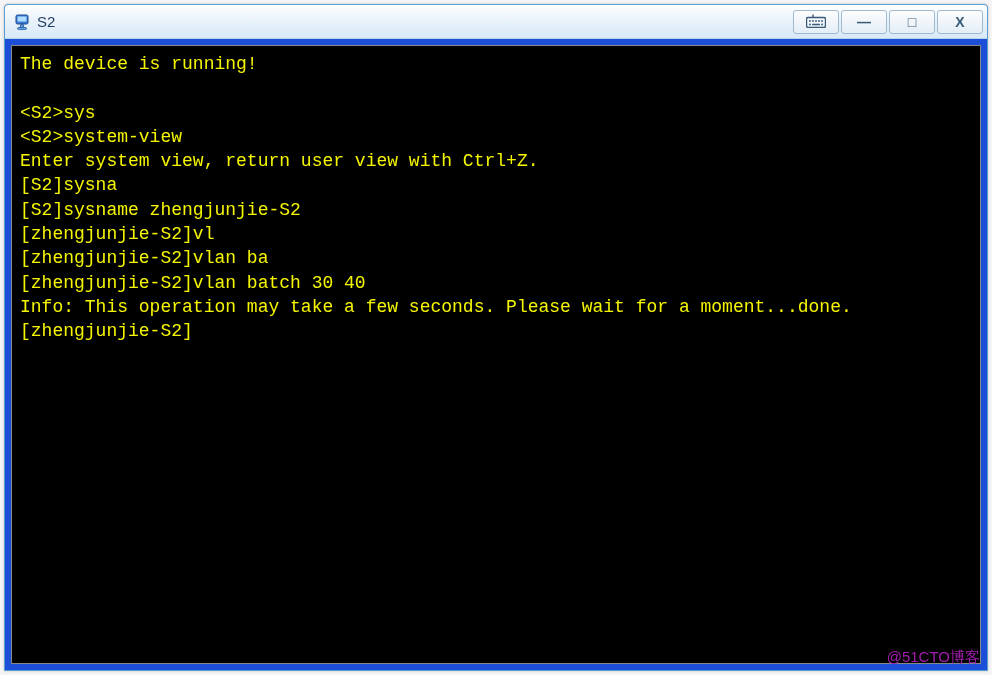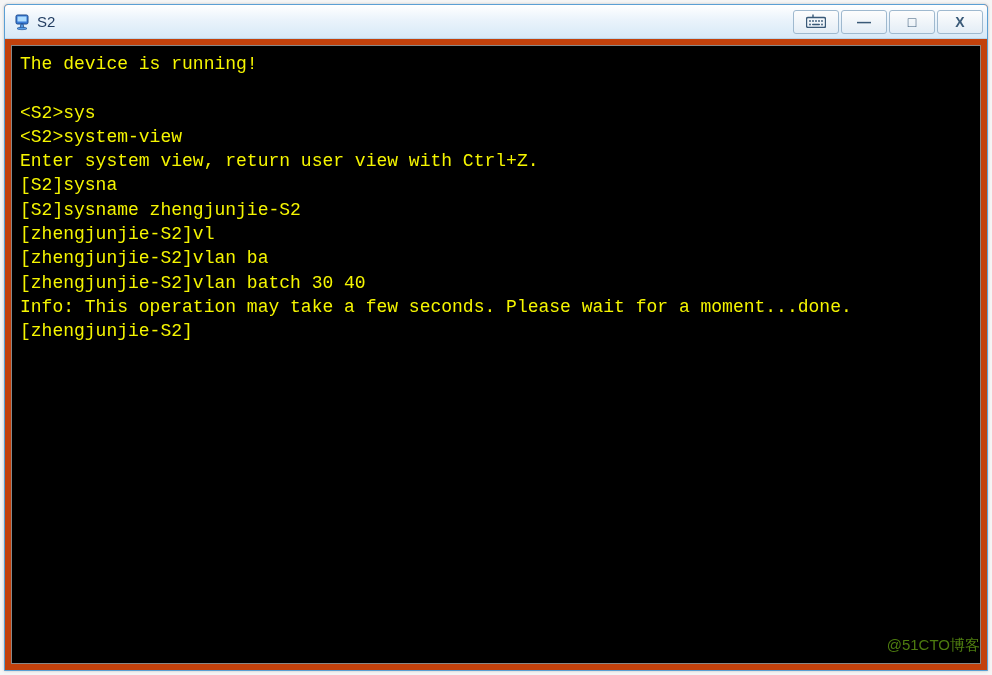--- a/index.html
+++ b/index.html
@@ -9,21 +9,21 @@
       padding: 4px;
       width: 992px;
       height: 675px;
       position: relative;
     }
     .window {
       width: 100%;
       height: 100%;
       border: 1px solid #5a9fd4;
       border-radius: 4px 4px 0 0;
-      background: #c2410c;
+      background: #1d4ed8;
       display: flex;
       flex-direction: column;
       box-shadow: 0 0 3px rgba(0,0,0,0.2);
       overflow: hidden;
     }
     .titlebar {
       height: 34px;
       background: linear-gradient(to bottom, #ffffff 0%, #eaf3fb 45%, #d7e9f7 100%);
       border-bottom: 1px solid #b8d4e9;
       display: flex;
@@ -72,22 +72,22 @@
       font-size: 18px;
       line-height: 1.35;
       color: #f5f500;
       font-weight: normal;
       white-space: pre-wrap;
     }
     .terminal .line { display: block; }
     .watermark {
       position: absolute;
       right: 12px;
-      bottom: 20px;
-      color: #4d7c0f;
+      bottom: 8px;
+      color: #a21caf;
       font-size: 15px;
       font-family: Arial, sans-serif;
       pointer-events: none;
     }
     .keyboard-glyph {
       display: inline-block;
       line-height: 1;
     }
   </style>
 </head>

